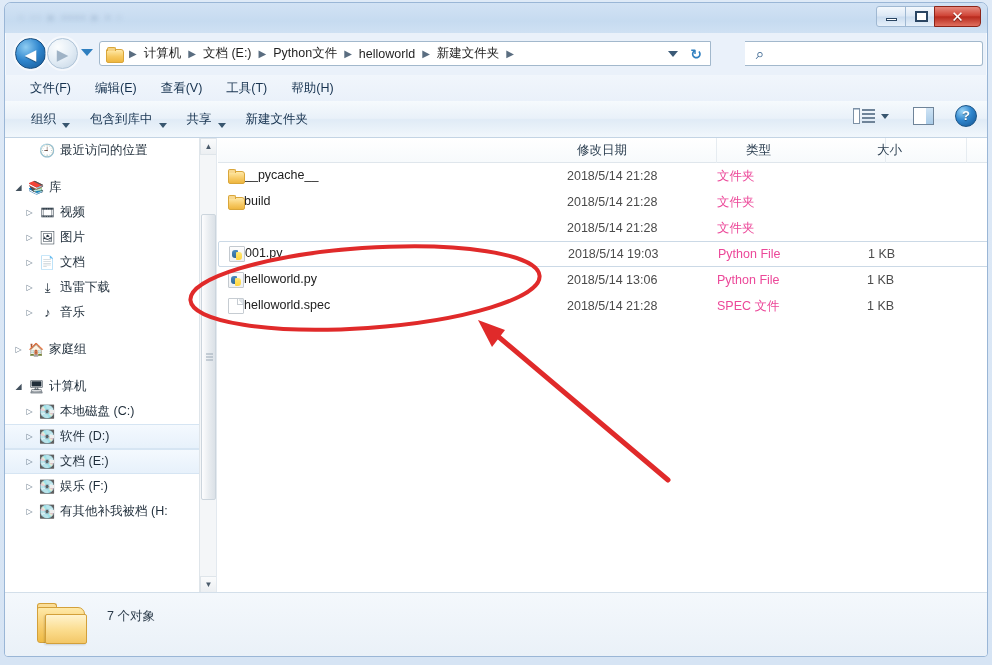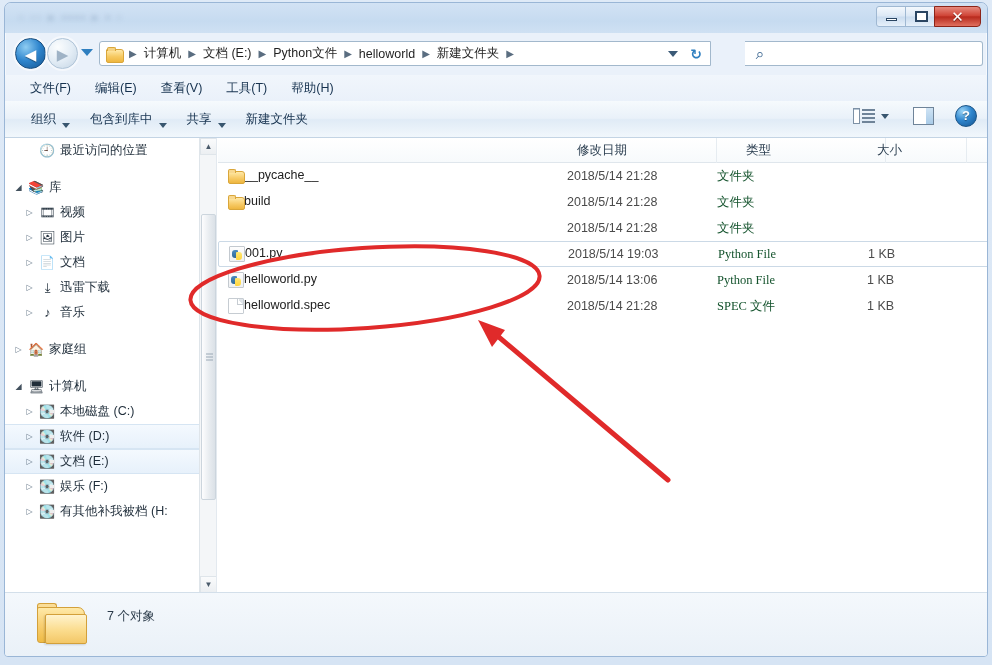--- a/index.html
+++ b/index.html
@@ -356,21 +356,21 @@
     background: #fff;
     border: 1px solid #cbd9e6;
     border-radius: 2px;
   }
   .c-name {
     position: absolute; left: 0; width: 349px;
     display: flex; align-items: flex-start; gap: 0;
     padding-left: 10px; white-space: nowrap;
   }
   .c-date { position: absolute; left: 349px; width: 150px; color: #4b4b4b; }
-  .c-type { position: absolute; left: 499px; width: 150px; color: #14532d; font-family: Liberation Serif, serif; }
+  .c-type { position: absolute; left: 499px; width: 150px; color: #ec4899; }
   .c-size {
     position: absolute; left: 649px; width: 100px;
     text-align: left; color: #4b4b4b;
   }
 
   
   .fico { width: 16px; height: 16px; flex: none; position: relative; }
   .fico.folder::before {
     content:''; position:absolute; left:0; top:3px;
     width:15px; height:11px; border-radius:1px 3px 2px 2px;

